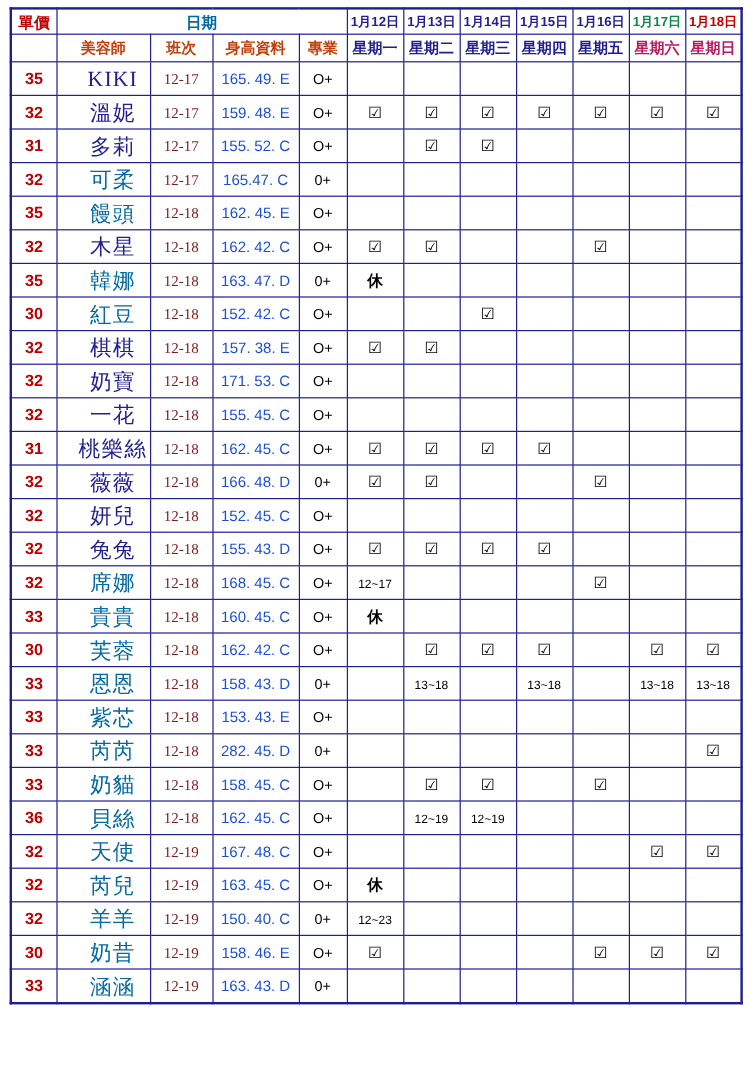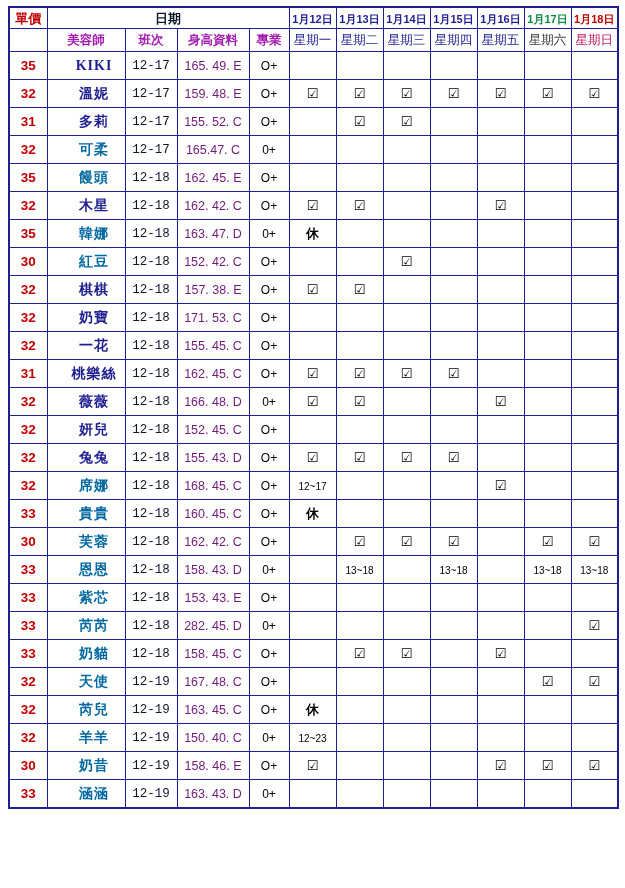--- a/index.html
+++ b/index.html
@@ -39,56 +39,56 @@
   col.c-body{width:72px;}
   col.c-spec{width:40px;}
   col.c-day{width:47px;}
 
   
   .hdr-price{
     color:#c00000;font-weight:bold;font-size:13px;
     font-family:"Liberation Sans", sans-serif;
   }
   .hdr-date-label{
-    color:#0f172a;font-weight:bold;font-size:13px;
+    color:#0369a1;font-weight:bold;font-size:13px;
   }
   .hdr-sub{
-    color:#a21caf;font-weight:bold;font-size:12.5px;
+    color:#c2410c;font-weight:bold;font-size:12.5px;
   }
   .hdr-daynum{
     color:#1f1f8f;font-weight:bold;font-size:11px;
     font-family:"Liberation Sans", sans-serif;
   }
   .hdr-daynum.sat{color:#0f8a46;}
   .hdr-daynum.sun{color:#c00000;}
   .hdr-dayname{
-    color:#1f1f8f;font-weight:normal;font-size:12.5px;
-  }
-  .hdr-dayname.sat{color:#404040;}
+    color:#1f1f8f;font-weight:bold;font-size:12.5px;
+  }
+  .hdr-dayname.sat{color:#be185d;}
   .hdr-dayname.sun{color:#be185d;}
   .row-head td{height:20px;}
   .row-head2 td{height:22px;}
 
   
   .price{
     color:#c00000;font-weight:bold;font-size:13.5px;
     font-family:"Liberation Sans", sans-serif;
     text-align:center;
   }
   .name{
-    font-weight:bold;font-size:14px;letter-spacing:1px;margin-left:16px;
+    font-weight:normal;font-size:18px;letter-spacing:1px;margin-left:16px;
   }
   .name.blue{color:#1f1f8f;}
   .name.magenta{color:#0369a1;}
   .date{
-    color:#0f172a;font-size:12.5px;
-    font-family:Liberation Mono, monospace;
+    color:#7f1d1d;font-size:12.5px;
+    font-family:Liberation Serif, serif;
   }
   .body{
-    color:#701a75;font-size:12.5px;
+    color:#1d4ed8;font-size:12.5px;
     font-family:"Liberation Sans", sans-serif;
   }
   .spec{
     color:#000;font-size:12px;
     font-family:"Liberation Sans", sans-serif;
   }
   .mark{
     font-size:13px;color:#000;
     font-family:"DejaVu Sans", sans-serif;
   }
@@ -442,20 +442,34 @@
           <td><span class="spec">O+</span></td>
           <td></td>
           <td><span class="mark">☑</span></td>
           <td><span class="mark">☑</span></td>
           <td></td>
           <td><span class="mark">☑</span></td>
           <td></td>
           <td></td>
         </tr>
         <tr>
+          <td><span class="price">36</span></td>
+          <td><span class="name magenta">貝絲</span></td>
+          <td><span class="date">12-18</span></td>
+          <td><span class="body">162. 45. C</span></td>
+          <td><span class="spec">O+</span></td>
+          <td></td>
+          <td><span class="mark txt">12~19</span></td>
+          <td><span class="mark txt">12~19</span></td>
+          <td></td>
+          <td></td>
+          <td></td>
+          <td></td>
+        </tr>
+        <tr>
           <td><span class="price">32</span></td>
           <td><span class="name magenta">天使</span></td>
           <td><span class="date">12-19</span></td>
           <td><span class="body">167. 48. C</span></td>
           <td><span class="spec">O+</span></td>
           <td></td>
           <td></td>
           <td></td>
           <td></td>
           <td></td>

